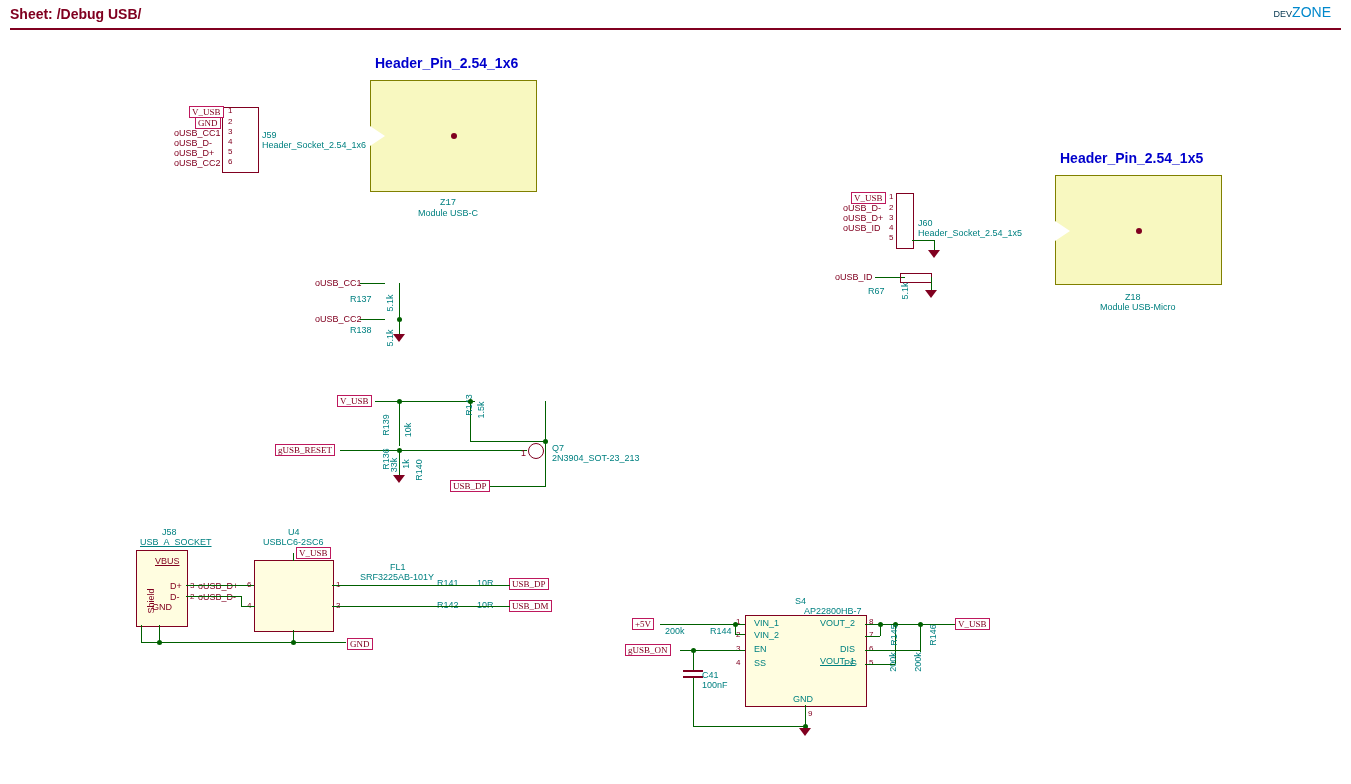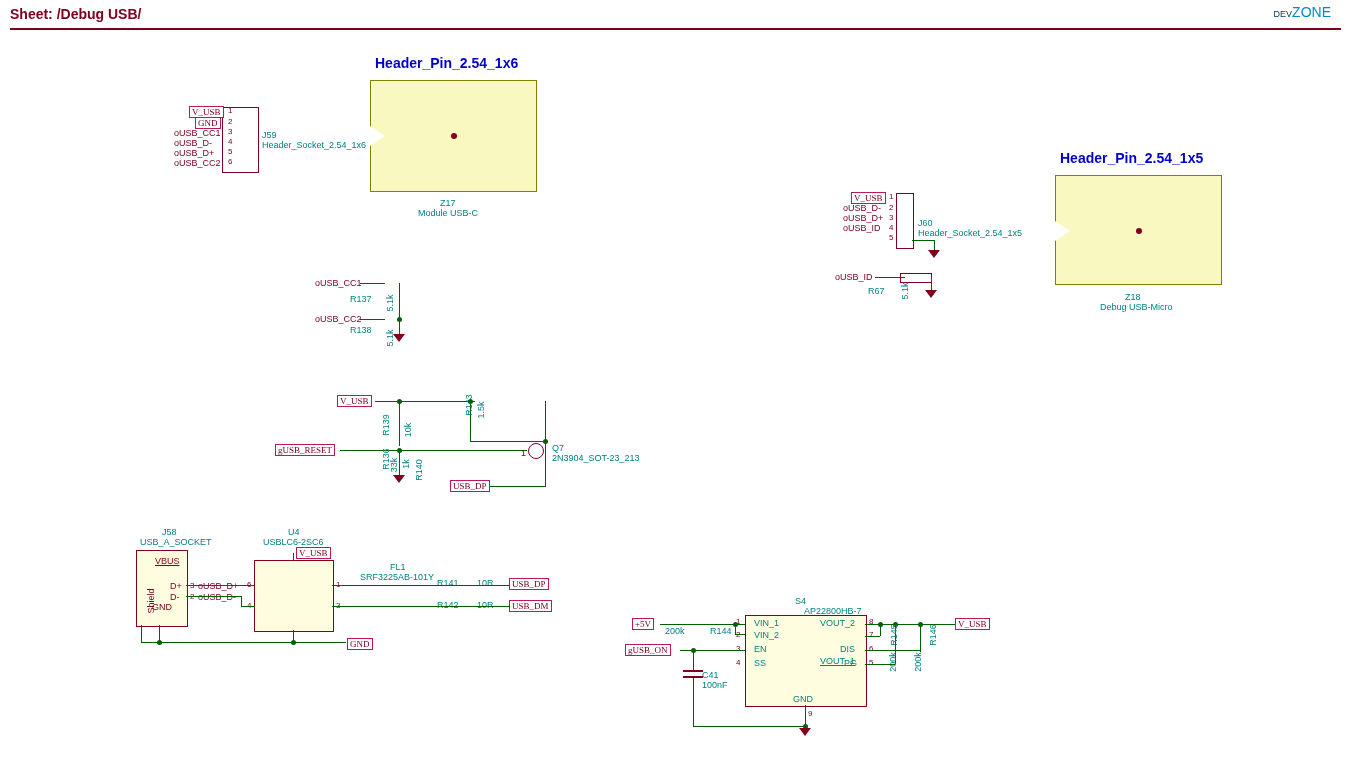--- a/index.html
+++ b/index.html
@@ -143,21 +143,21 @@
 <div class="comp-pin" style="left:228px; top:117px;">2</div>
 <div class="comp-pin" style="left:228px; top:127px;">3</div>
 <div class="comp-pin" style="left:228px; top:137px;">4</div>
 <div class="comp-pin" style="left:228px; top:147px;">5</div>
 <div class="comp-pin" style="left:228px; top:157px;">6</div>
 
 <div class="module-box" style="left:370px; top:80px; width:165px; height:110px;">
   <div class="module-notch" style="left:-1px; top:45px;"></div>
   <div class="module-dot" style="left:80px; top:52px;"></div>
 </div>
-<div class="ref-text" style="left:440px; top:198px;">Z17</div>
+<div class="ref-text" style="left:440px; top:198px;font-family:Liberation Mono, monospace;">Z17</div>
 <div class="ref-text" style="left:418px; top:208px;">Module USB-C</div>
 
 <div class="header-title" style="left:1060px; top:150px;">Header_Pin_2.54_1x5</div>
 
 <div class="comp-box" style="left:896px; top:193px; width:16px; height:54px; background:#fff;"></div>
 <div class="ref-text" style="left:918px; top:218px;">J60</div>
 <div class="ref-text" style="left:918px; top:228px;">Header_Socket_2.54_1x5</div>
 <div class="netlabel" style="left:851px; top:192px;">V_USB</div>
 <div class="pin-text" style="left:843px; top:203px;">oUSB_D-</div>
 <div class="pin-text" style="left:843px; top:213px;">oUSB_D+</div>
@@ -170,21 +170,21 @@
 
 <div class="wire wire-h" style="left:912px; top:240px; width:22px;"></div>
 <div class="wire wire-v" style="left:934px; top:240px; height:10px;"></div>
 <div class="gnd" style="left:928px; top:250px;"></div>
 
 <div class="module-box" style="left:1055px; top:175px; width:165px; height:108px;">
   <div class="module-notch" style="left:-1px; top:45px;"></div>
   <div class="module-dot" style="left:80px; top:52px;"></div>
 </div>
 <div class="ref-text" style="left:1125px; top:292px;">Z18</div>
-<div class="ref-text" style="left:1100px; top:302px;">Debug USB-Micro</div>
+<div class="ref-text" style="left:1100px; top:302px;">Module USB-Micro</div>
 
 <div class="pin-text" style="left:835px; top:272px;">oUSB_ID</div>
 <div class="wire wire-h" style="left:875px; top:277px; width:30px;"></div>
 <div class="resistor" style="left:900px; top:273px; transform:rotate(0deg);"></div>
 <div class="ref-text" style="left:868px; top:286px;">R67</div>
 <div class="ref-text" style="left:896px; top:286px; transform:rotate(-90deg);">5.1k</div>
 <div class="wire wire-v" style="left:931px; top:277px; height:14px;"></div>
 <div class="gnd" style="left:925px; top:290px;"></div>
 
 <div class="pin-text" style="left:315px; top:278px;">oUSB_CC1</div>
@@ -228,21 +228,21 @@
 <div class="junction" style="left:468px; top:399px;"></div>
 
 <div style="position:absolute; left:528px; top:443px; width:14px; height:14px; border:1px solid #800020; border-radius:50%;"></div>
 <div class="pin-text" style="left:521px; top:448px;">1</div>
 <div class="ref-text" style="left:552px; top:443px;">Q7</div>
 <div class="ref-text" style="left:552px; top:453px;">2N3904_SOT-23_213</div>
 <div class="wire wire-h" style="left:470px; top:486px; width:76px;"></div>
 <div class="netlabel" style="left:450px; top:480px;">USB_DP</div>
 
 <div class="ref-text" style="left:162px; top:527px;">J58</div>
-<div class="ref-text" style="left:140px; top:537px;">USB_A_SOCKET</div>
+<div class="ref-text" style="left:140px; top:537px;text-decoration:underline;">USB_A_SOCKET</div>
 <div class="comp-box" style="left:136px; top:550px; width:50px; height:75px;"></div>
 <div class="pin-text" style="left:155px; top:556px;text-decoration:underline;">VBUS</div>
 <div class="pin-text" style="left:170px; top:581px;">D+</div>
 <div class="pin-text" style="left:170px; top:592px;">D-</div>
 <div class="pin-text" style="left:138px; top:596px; transform:rotate(-90deg);">Shield</div>
 <div class="pin-text" style="left:152px; top:602px;">GND</div>
 <div class="comp-pin" style="left:190px; top:581px;">3</div>
 <div class="comp-pin" style="left:190px; top:592px;">2</div>
 
 <div class="pin-text" style="left:198px; top:581px;">oUSB_D+</div>

